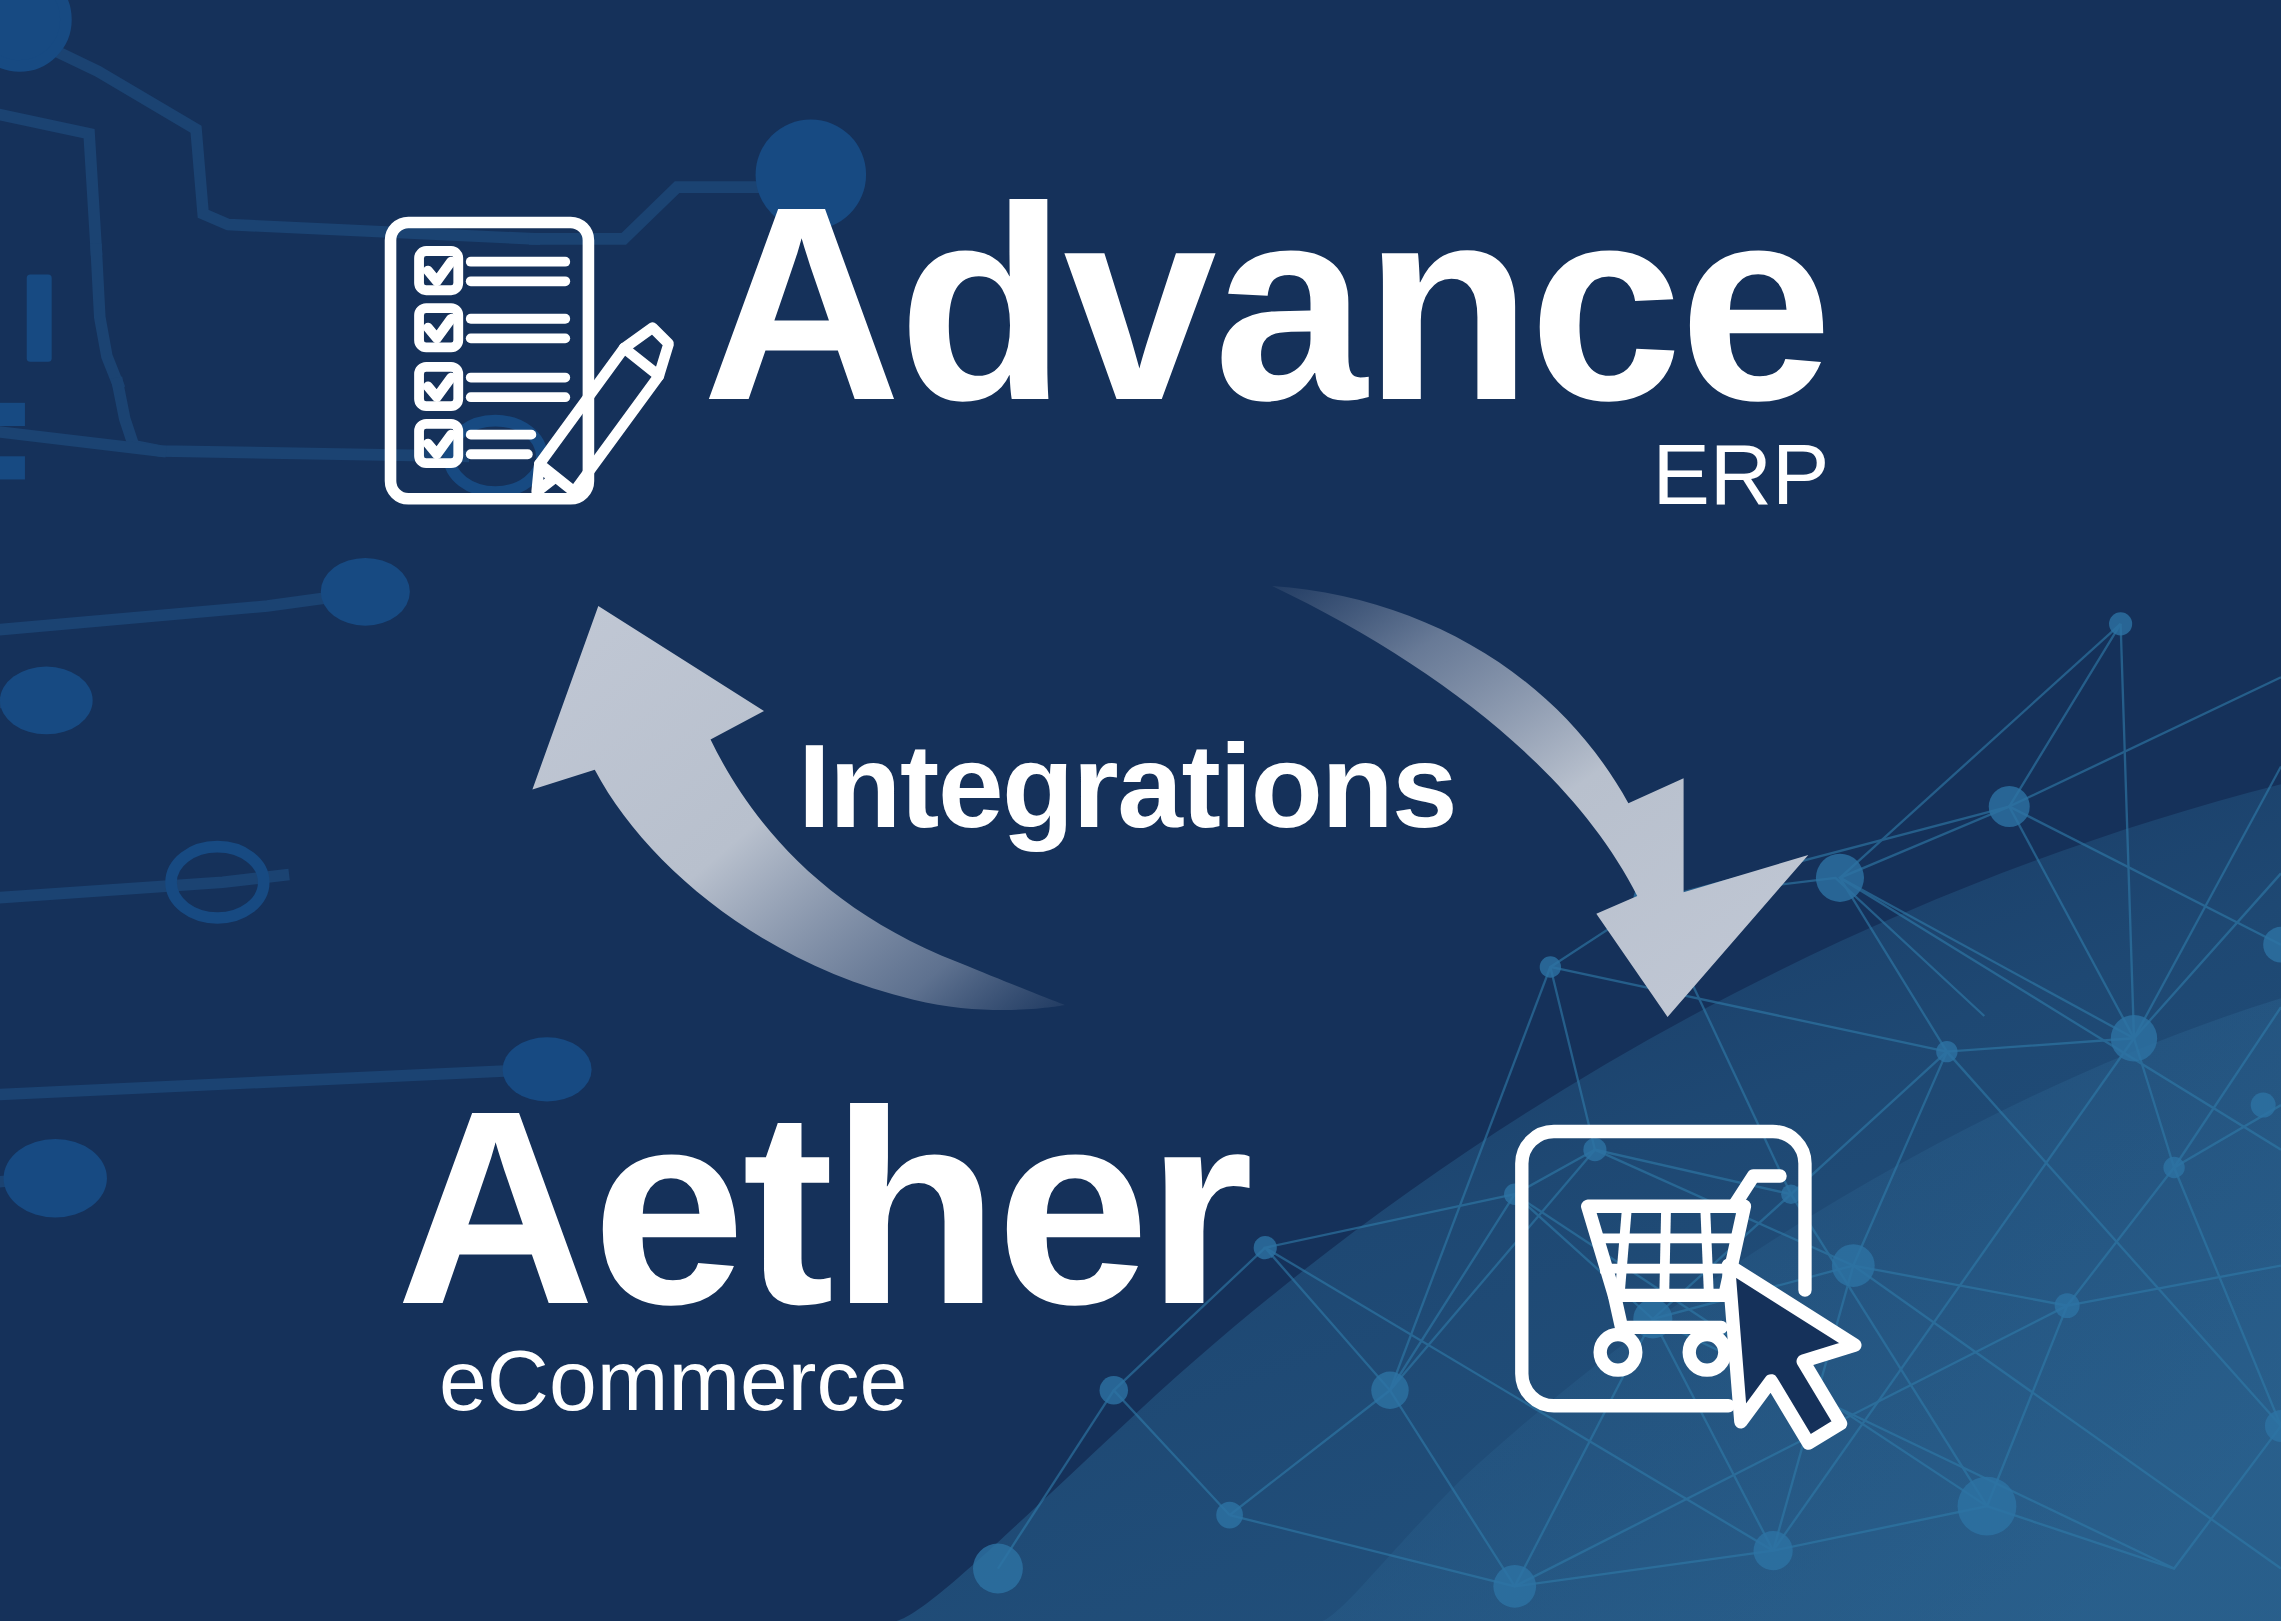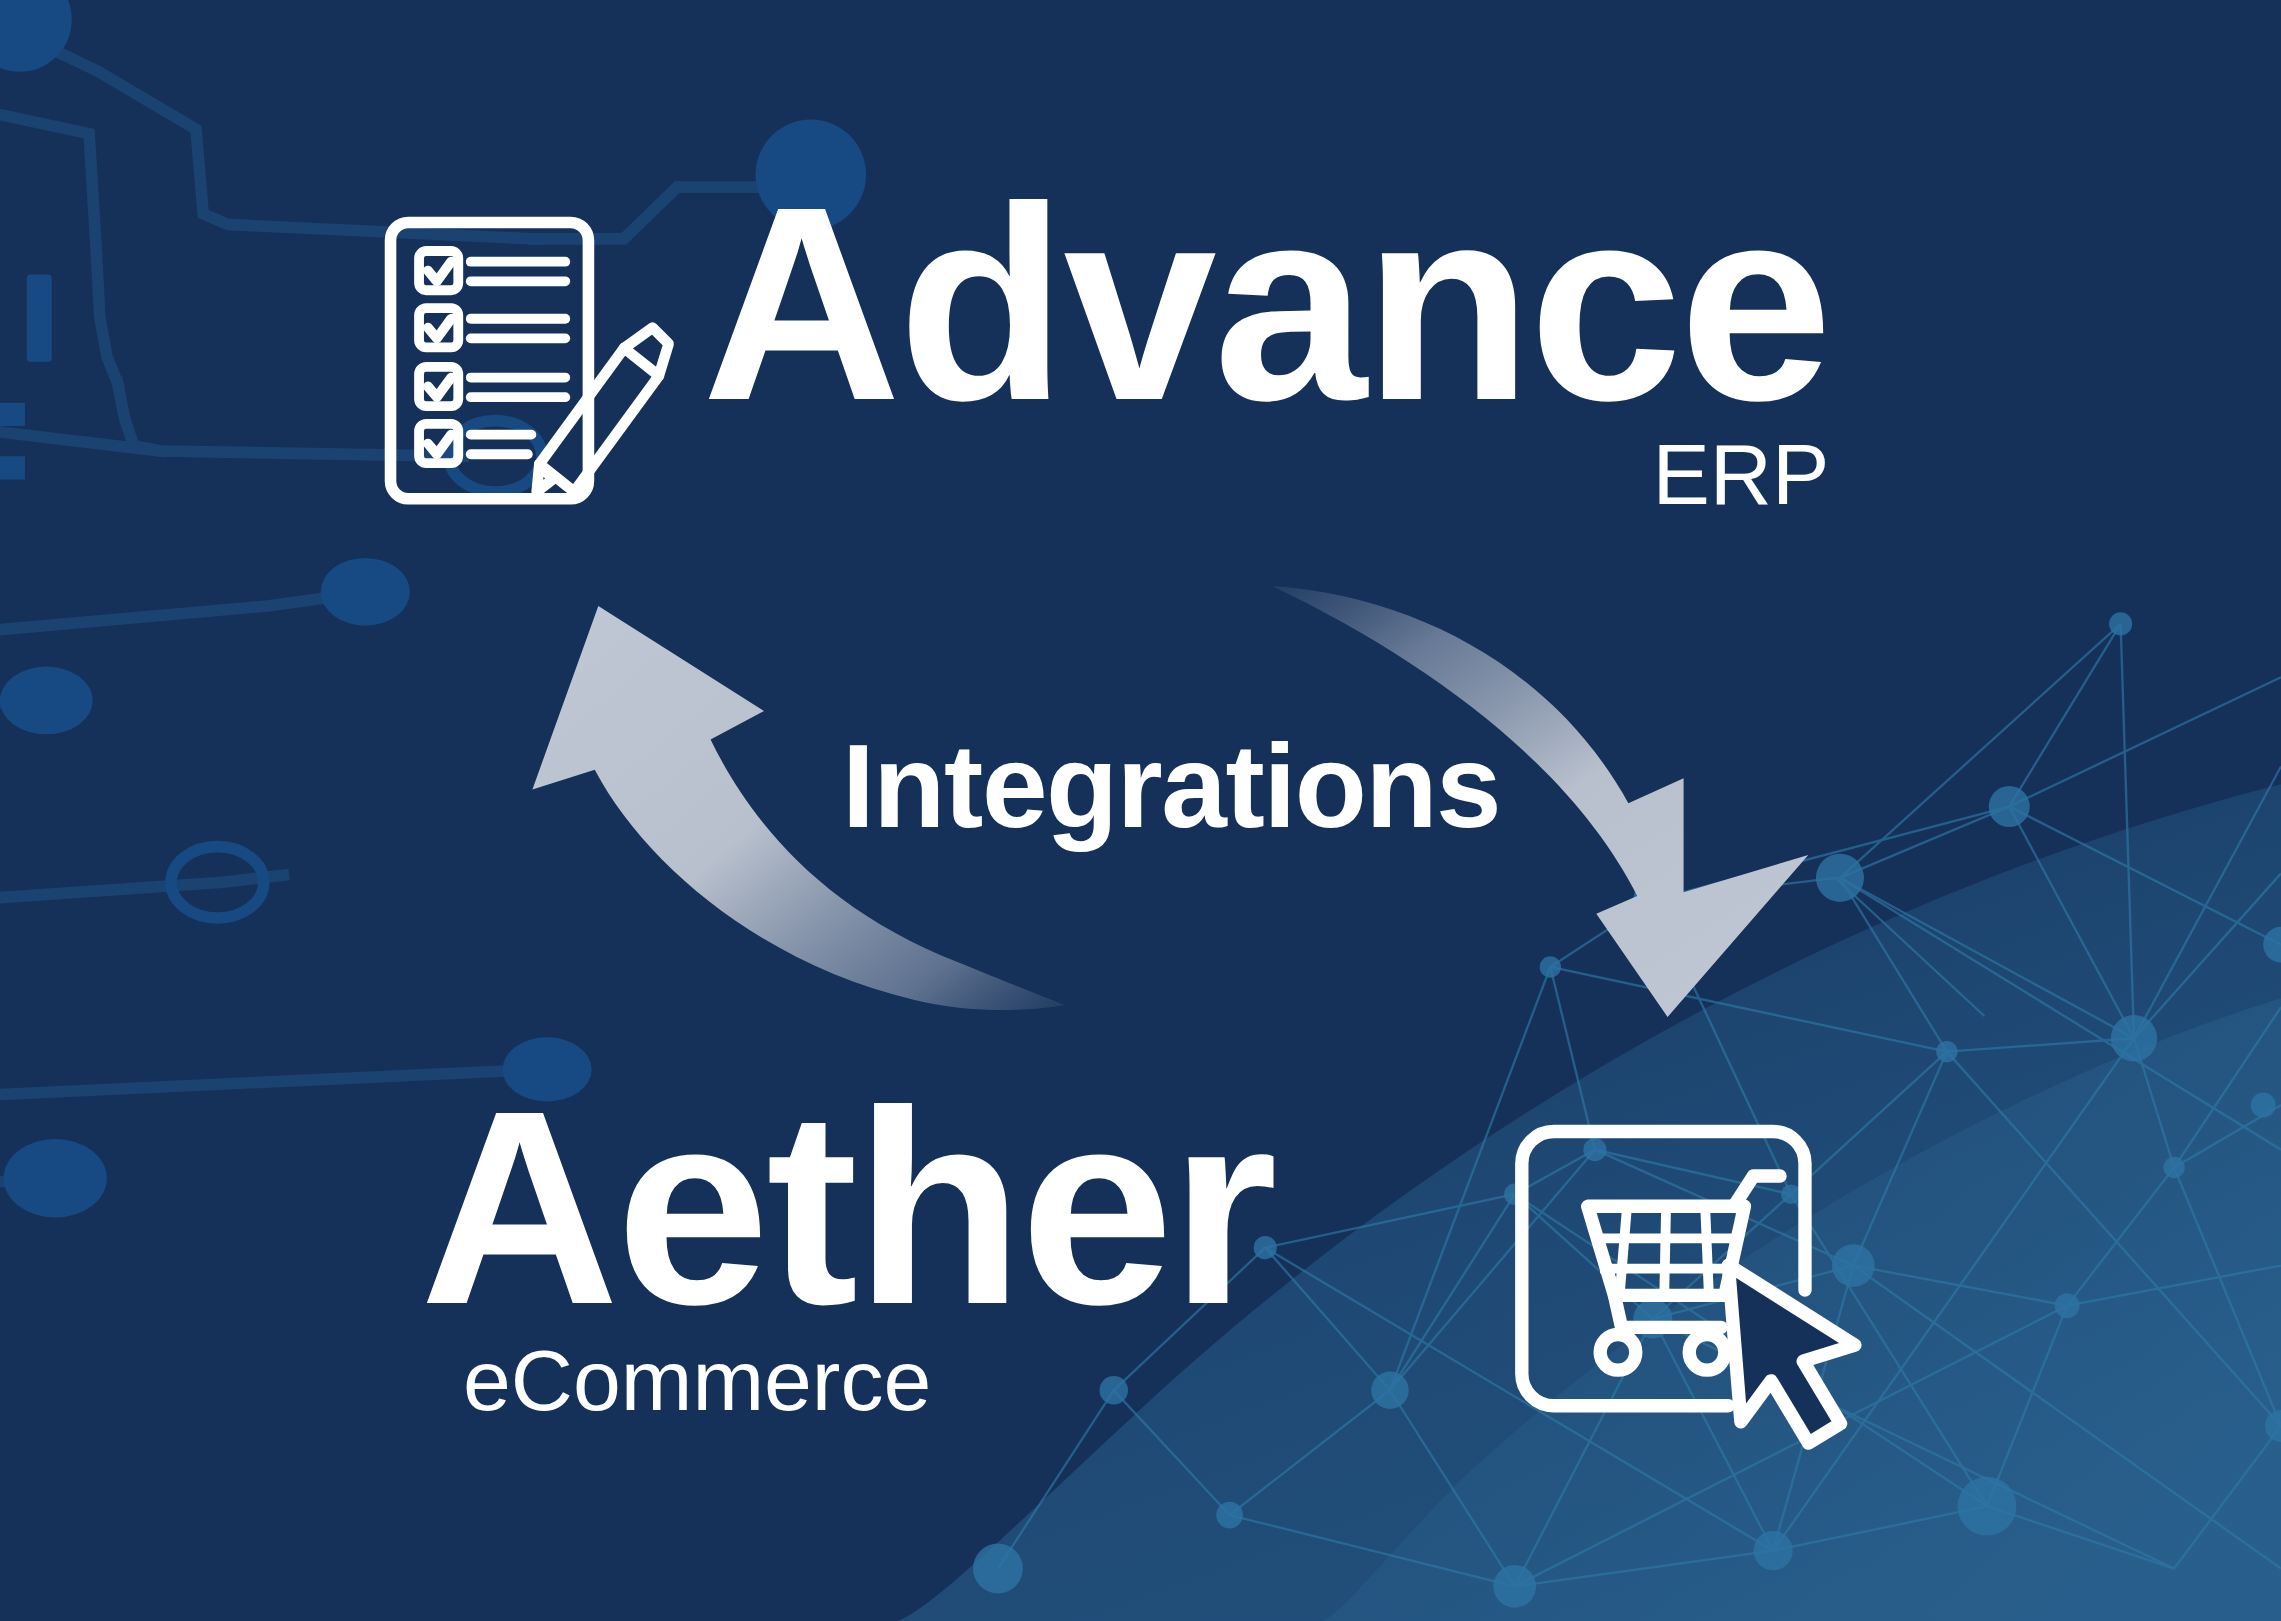--- a/index.html
+++ b/index.html
@@ -44,25 +44,25 @@
     color: #ffffff;
   }
 
   
   #advance-lockup { left: 702px; top: 185px; }
   #advance-lockup .word { font-size: 276px; }
   #advance-lockup .sub  { font-size: 86px; text-align: right; margin-top: 9px; }
 
   
   #integrations-lockup { left: 798px; top: 736px; }
-  #integrations-lockup .word { font-size: 118px; margin-left: 44px; }
+  #integrations-lockup .word { font-size: 118px; }
   #integrations-lockup .sub  { font-size: 55px; text-align: right; margin-top: 7.1px; }
 
   
-  #aether-lockup { left: 420px; top: 1089px; }
+  #aether-lockup { left: 396px; top: 1089px; }
   #aether-lockup .word { font-size: 276px; }
   #aether-lockup .sub  { font-size: 86px; text-align: left; margin-top: 10.7px; margin-left: 43px; }
 
   
   .icon-box { position: absolute; }
   #checklist-icon { left: 378px; top: 210px; width: 321px; height: 312px; }
   #cart-icon      { left: 1495px; top: 1103px; width: 392px; height: 374px; }
 
   
   #arrow-up   { position: absolute; left: 495px;  top: 579px; width: 570px; height: 526px; }

